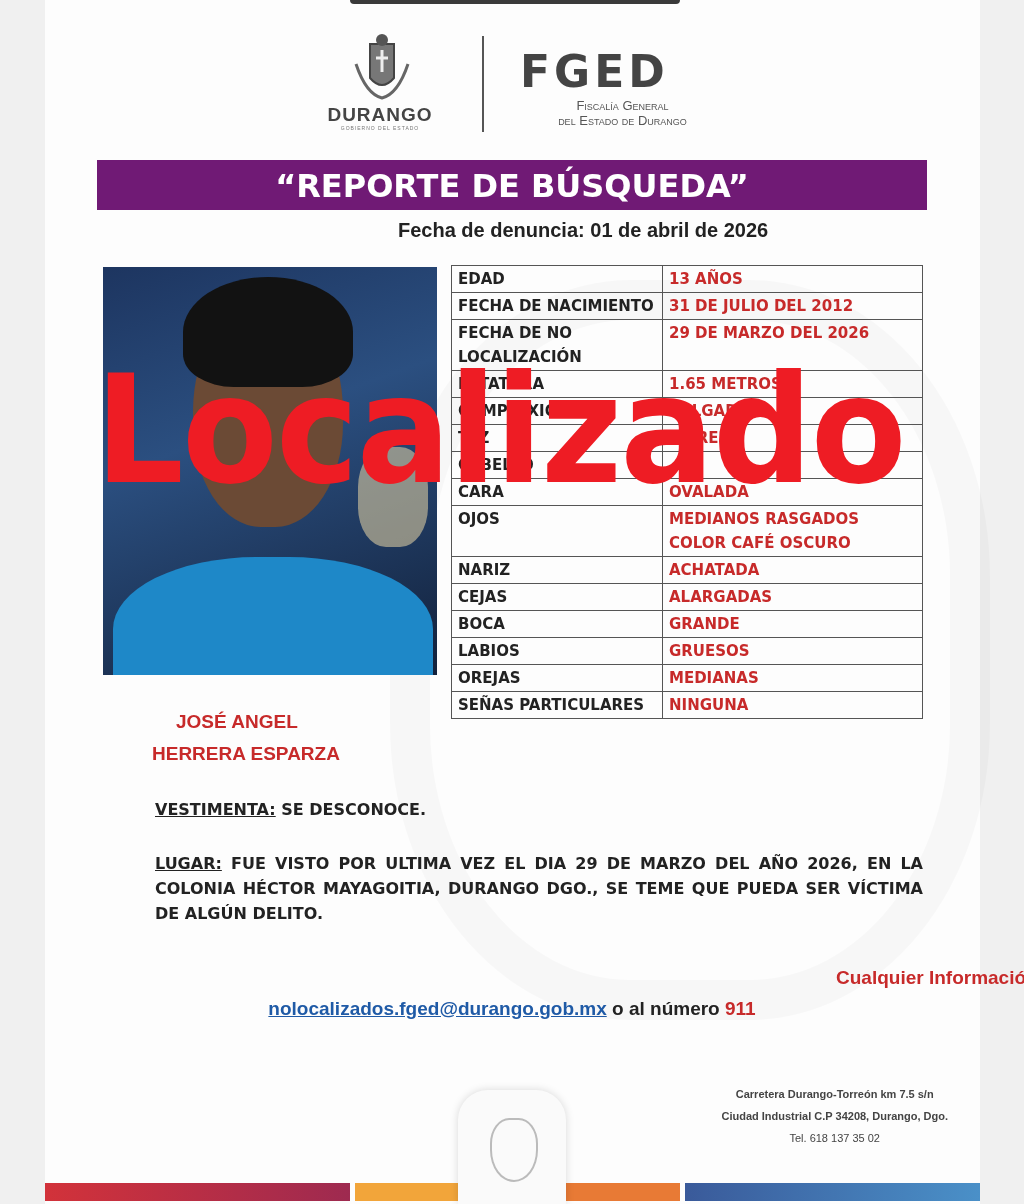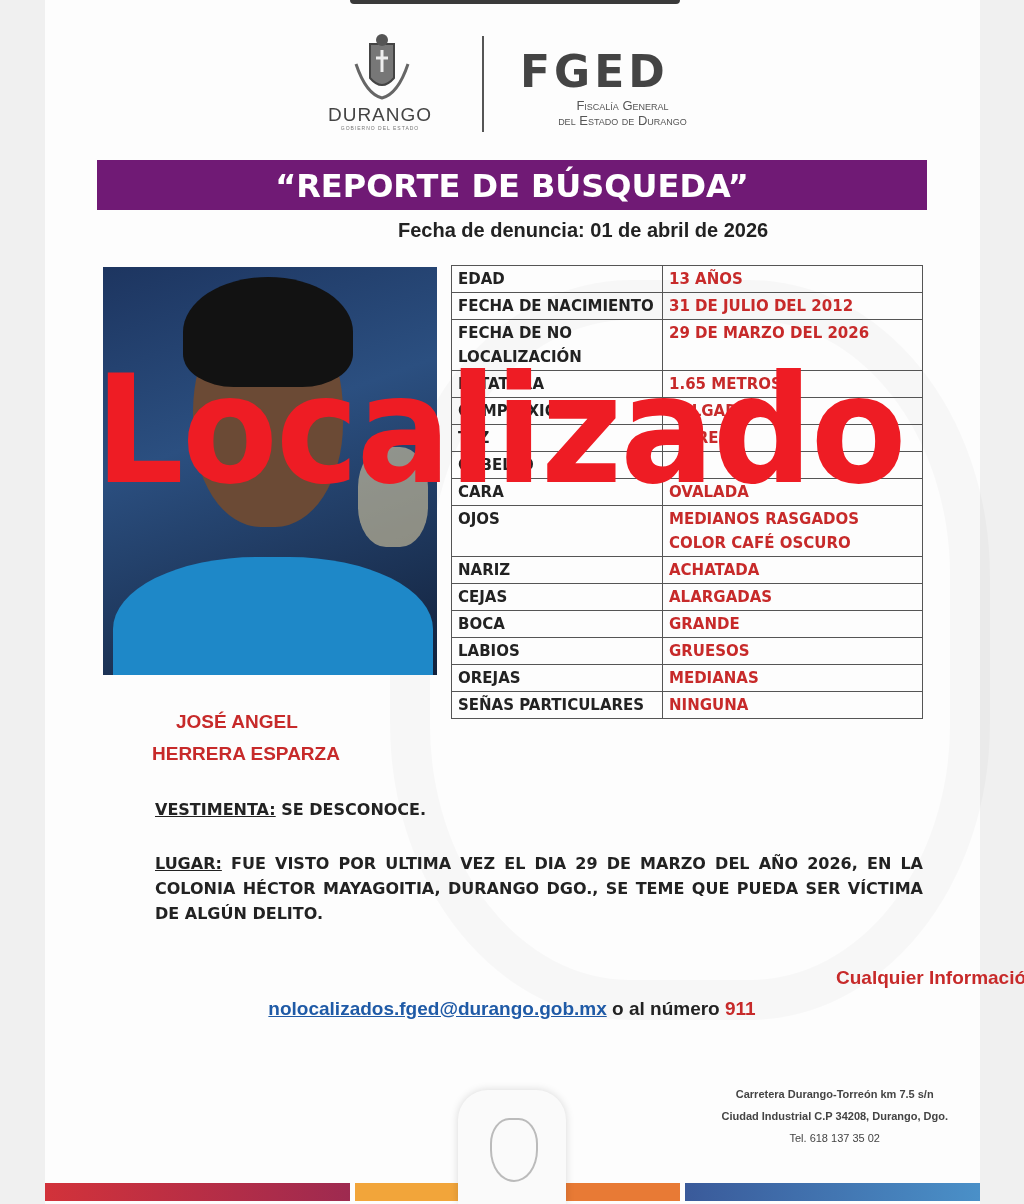--- a/index.html
+++ b/index.html
@@ -1,21 +1,21 @@
 <!DOCTYPE html>
 <html><head>
 <meta charset="utf-8">
 <style>
   html, body { margin:0; padding:0; }
   body { width:1024px; height:1204px; background:#f0f0f0; position:relative; overflow:hidden; font-family:"Liberation Sans", sans-serif; }
   .page { position:absolute; left:45px; top:0; width:935px; height:1204px; background:#fdfdfd; }
   .topline { position:absolute; left:350px; top:0; width:330px; height:4px; background:#3a3a3a; border-radius:0 0 4px 4px; }
   .watermark { position:absolute; left:390px; top:280px; width:520px; height:660px; border-radius:40%; border:40px solid rgba(0,0,0,0.025); }
   .crest { position:absolute; left:350px; top:34px; width:64px; height:70px; }
-  .durango { position:absolute; left:300px; top:104px; width:160px; text-align:center; font-weight:normal; font-size:19px; letter-spacing:1px; color:#444; }
+  .durango { position:absolute; left:300px; top:104px; width:160px; text-align:center; font-weight:bold; font-size:19px; letter-spacing:1px; color:#444; }
   .durango-sub { position:absolute; left:300px; top:125px; width:160px; text-align:center; font-size:5px; letter-spacing:1px; color:#777; }
   .vsep { position:absolute; left:482px; top:36px; width:2px; height:96px; background:#555; }
   .fged { position:absolute; left:520px; top:46px; font-weight:900; font-size:44px; letter-spacing:4px; color:#444; font-family:"DejaVu Sans", sans-serif; }
   .fged-sub { position:absolute; left:520px; top:98px; width:205px; text-align:center; font-size:13px; color:#555; font-variant:small-caps; line-height:15px; }
   .banner { position:absolute; left:97px; top:160px; width:830px; height:50px; background:#701a75; color:#fff; font-weight:bold; font-size:32px; text-align:center; line-height:52px; font-family:"DejaVu Sans", sans-serif; }
   .date { position:absolute; left:398px; top:219px; font-weight:bold; font-size:20px; color:#222; }
   .photo { position:absolute; left:103px; top:267px; width:334px; height:408px; background:linear-gradient(160deg,#1d3560 0%,#2b4f80 40%,#12213b 100%); overflow:hidden; }
   .photo .head { position:absolute; left:90px; top:30px; width:150px; height:230px; background:#6b4a35; border-radius:50% 50% 45% 45%; }
   .photo .hair { position:absolute; left:80px; top:10px; width:170px; height:110px; background:#121212; border-radius:50% 50% 30% 30%; }
   .photo .shirt { position:absolute; left:10px; top:290px; width:320px; height:160px; background:#1e88c8; border-radius:45% 45% 0 0; }

